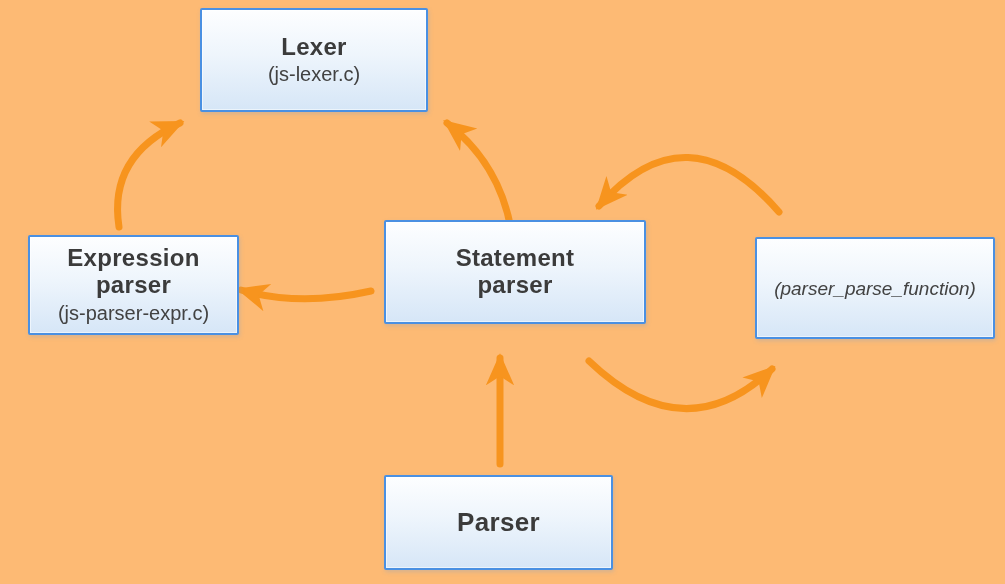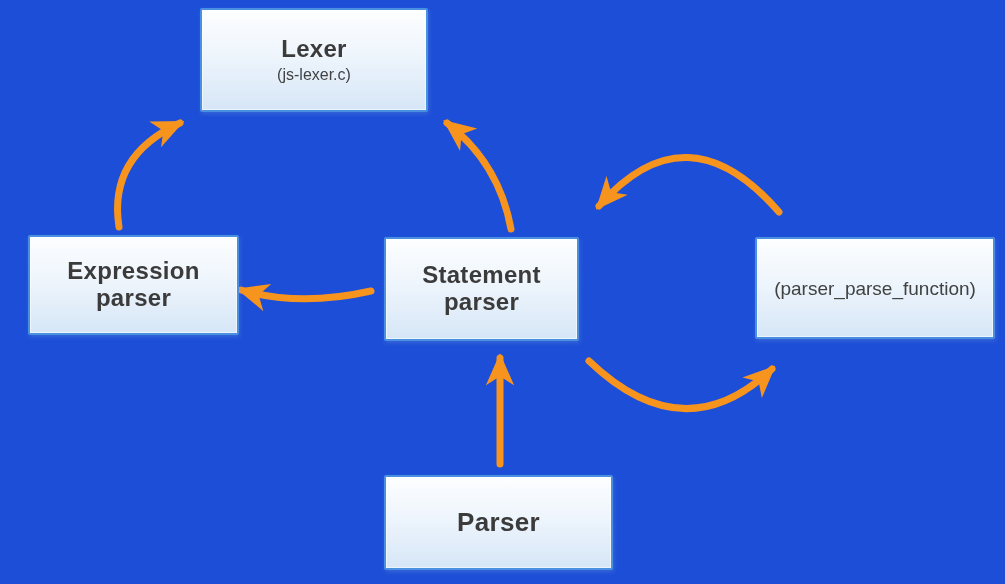--- a/index.html
+++ b/index.html
@@ -5,21 +5,21 @@
   html, body {
     margin: 0;
     padding: 0;
     background: #ffffff;
     font-family: "Liberation Sans", "DejaVu Sans", sans-serif;
   }
   .canvas {
     position: relative;
     width: 1005px;
     height: 584px;
-    background: #1d4ed8;
+    background: #fdba74;
     overflow: hidden;
   }
   .edges-layer {
     position: absolute;
     left: 0;
     top: 0;
     width: 1005px;
     height: 584px;
   }
   .node {
@@ -38,32 +38,32 @@
   }
   .node-title {
     font-weight: bold;
     font-size: 24px;
     line-height: 1.12;
     white-space: pre-line;
     letter-spacing: 0.3px;
   }
   .node-subtitle {
     font-weight: normal;
-    font-size: 16px;
+    font-size: 20px;
     line-height: 1.2;
     white-space: nowrap;
     margin-top: 2px;
     color: #424242;
   }
   .node-lexer      { left: 200px; top: 8px;   width: 228px; height: 104px; }
   .node-expression { left: 28px;  top: 235px; width: 211px; height: 100px; align-items: center; }
-  .node-statement  { left: 384px; top: 237px; width: 195px; height: 104px; }
+  .node-statement  { left: 384px; top: 220px; width: 262px; height: 104px; }
   .node-function   { left: 755px; top: 237px; width: 240px; height: 102px; }
   .node-parser     { left: 384px; top: 475px; width: 229px; height: 95px;  }
-  .node-function .node-subtitle { font-size: 19px; }
+  .node-function .node-subtitle { font-size: 19px; font-style: italic; }
   .node-function .node-title,
   .node-parser .node-title { font-size: 26px; }
 </style>
 </head>
 <body>
 
 <div class="canvas">
 
   <svg class="edges-layer" viewBox="0 0 1005 584" xmlns="http://www.w3.org/2000/svg">
     <defs>
@@ -82,20 +82,21 @@
   </svg>
 
   <div class="node node-lexer">
     <div class="node-title">Lexer</div>
     <div class="node-subtitle">(js-lexer.c)</div>
   </div>
 
   <div class="node node-expression">
     <div class="node-title">Expression
 parser</div>
+    <div class="node-subtitle">(js-parser-expr.c)</div>
   </div>
 
   <div class="node node-statement">
     <div class="node-title">Statement
 parser</div>
   </div>
 
   <div class="node node-function">
     <div class="node-subtitle">(parser_parse_function)</div>
   </div>

